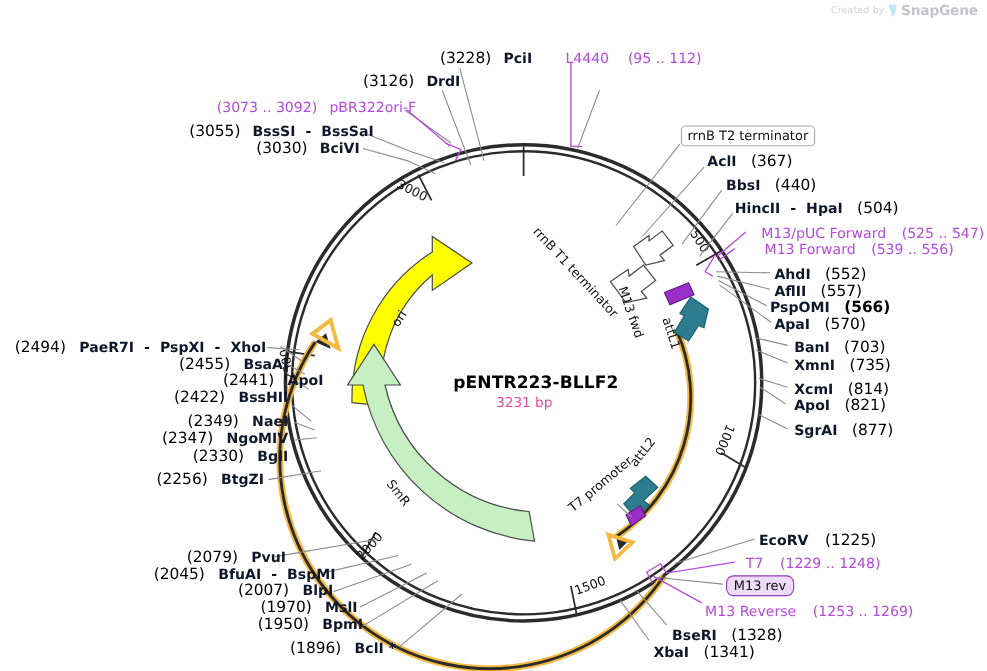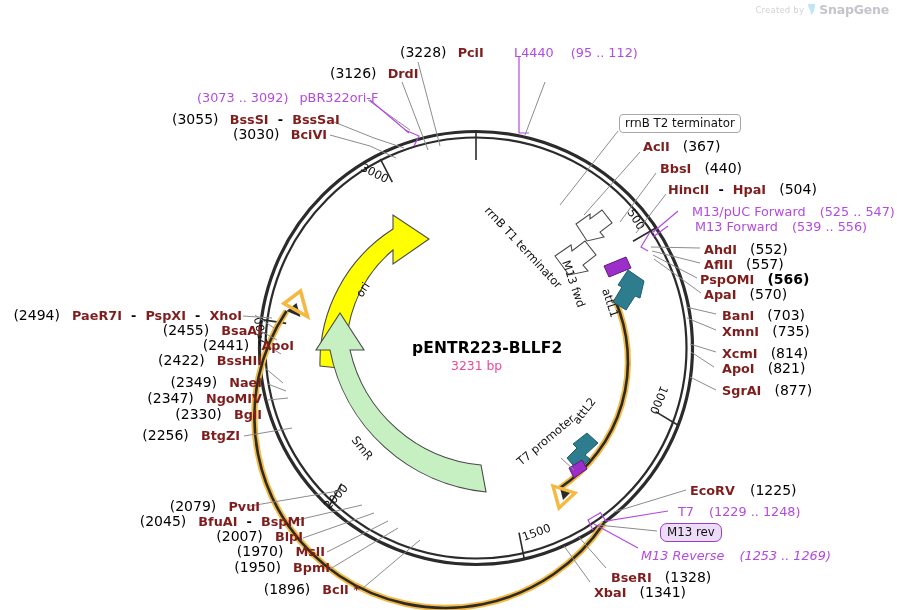--- a/index.html
+++ b/index.html
@@ -16,21 +16,21 @@
   .wm{
     position:absolute;right:8px;top:2px;display:flex;align-items:center;gap:3px;
     font-size:10px;color:#c9c9cf;letter-spacing:.2px;
   }
   .wm .wm-created{font-size:8.5px;color:#d2d2d8;}
   .wm .wm-name{font-size:12.5px;color:#c4c4cc;font-weight:600;letter-spacing:-.2px;}
   .wm .wm-leaf{width:9px;height:13px;display:inline-block;}
 
   
   .lbl{position:absolute;white-space:nowrap;line-height:1;}
-  .enz{font-size:12.8px;font-weight:bold;color:#7f1d1d;}
+  .enz{font-size:12.8px;font-weight:bold;color:#0f172a;}
   .pos{font-size:14px;font-weight:normal;color:#000;text-align:right;}
   .dash{font-size:12.8px;font-weight:bold;color:#000;}
   .prim{font-size:12.8px;color:#b44ae0;font-weight:normal;}
   .boxlbl{
     font-size:11.8px;color:#111;border:1px solid #a8a8a8;border-radius:4px;
     padding:1px 5px 2px 5px;background:#fff;
   }
   .boxlbl.purple{
     color:#111;border:1px solid #9a3fc4;border-radius:7px;background:#eddcf7;
     padding:1px 6px 2px 6px;font-size:11.8px;
@@ -344,21 +344,21 @@
 
   <div class="lbl" style="left:678px;top:503px;">
     <span class="prim">T7</span>
     <span class="prim rng" style="margin-left:10px;">(1229 .. 1248)</span>
   </div>
 
   <div class="lbl" style="left:660px;top:523px;">
     <span class="boxlbl purple">M13 rev</span>
   </div>
 
-  <div class="lbl" style="left:641px;top:547px;font-style:italic;">
+  <div class="lbl" style="left:641px;top:547px;">
     <span class="prim">M13 Reverse</span>
     <span class="prim rng" style="margin-left:10px;">(1253 .. 1269)</span>
   </div>
 
   <div class="lbl" style="left:611px;top:569px;">
     <span class="enz">BseRI</span>
     <span class="pos" style="margin-left:8px;">(1328)</span>
   </div>
 
   <div class="lbl" style="left:594px;top:584px;">

